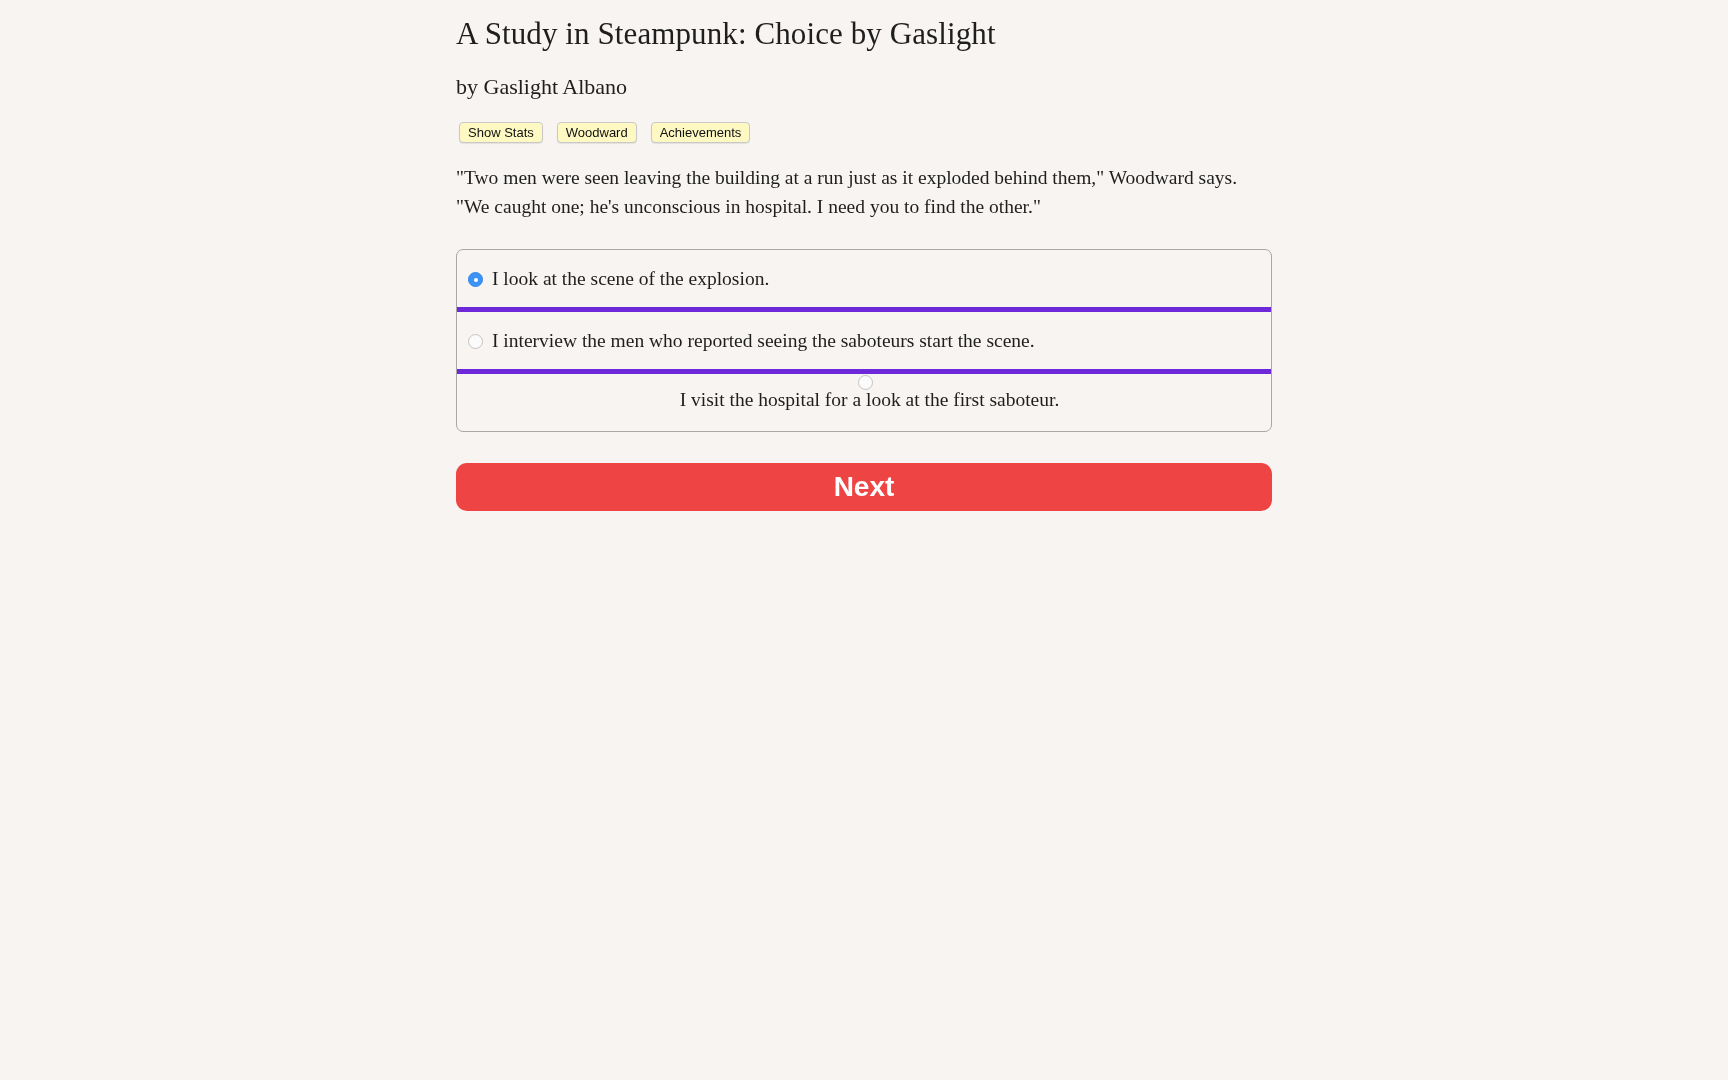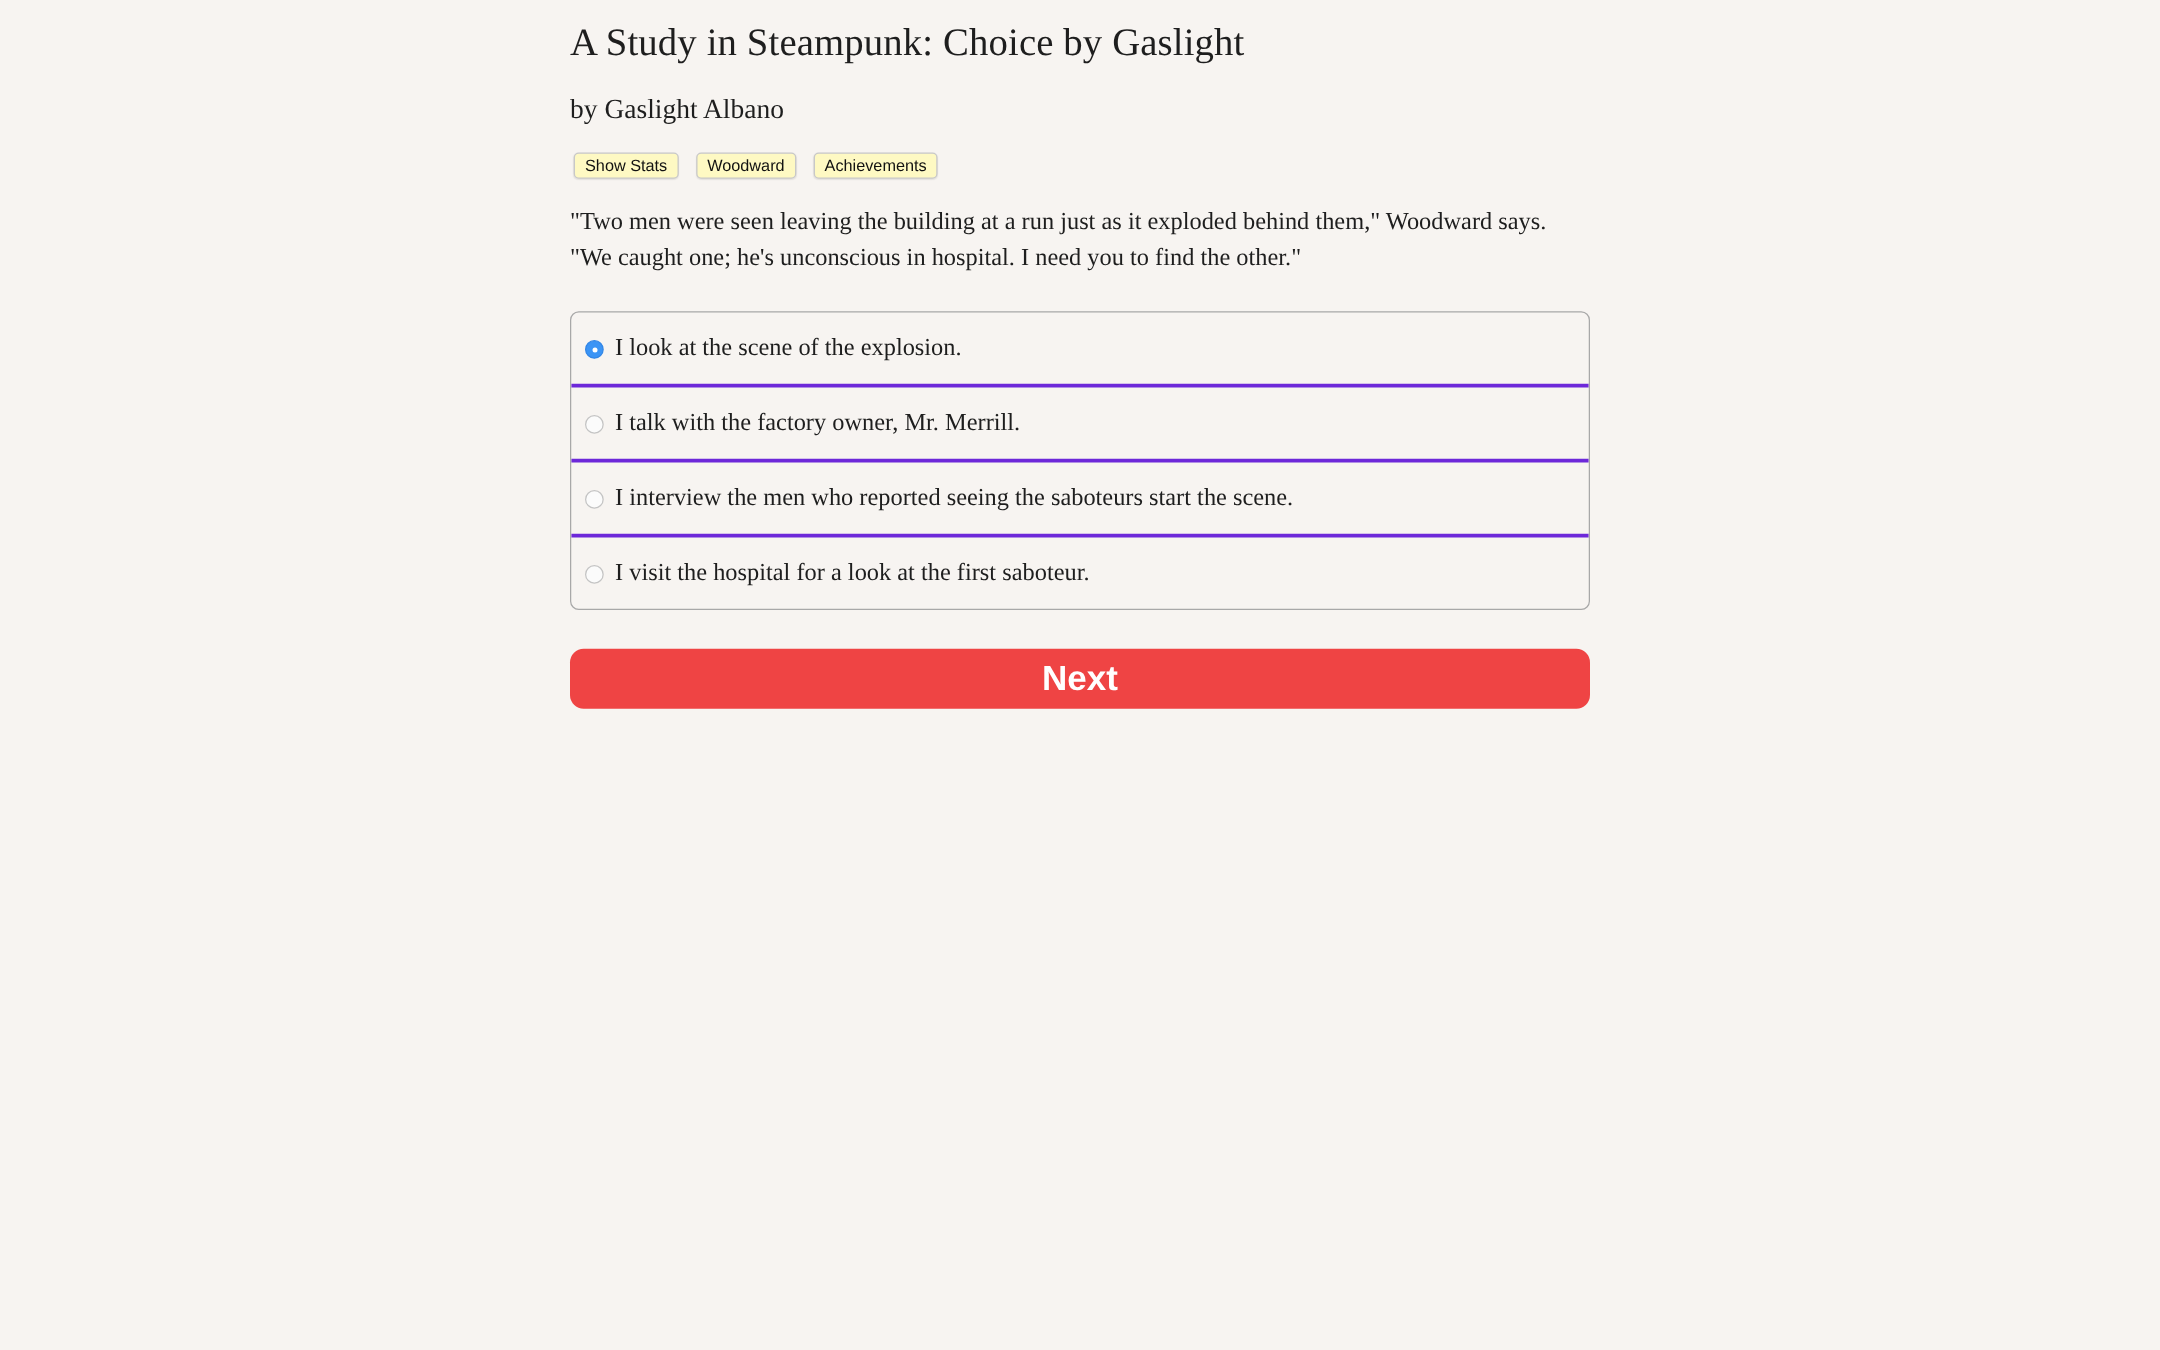--- a/index.html
+++ b/index.html
@@ -57,25 +57,25 @@
     margin-top: 0;
     border: 1px solid #a8a8a8;
     border-radius: 7px;
     overflow: hidden;
   }
   .choice {
     display: flex;
     align-items: center;
     height: 57px;
     padding-left: 11px;
-    border-bottom: 3px solid #6d28d9;
+    border-bottom: 5px solid #6d28d9;
     font-size: 19.5px;
     cursor: pointer;
   }
-  .choice:last-child { border-bottom: none; }
+  .choice:last-child { border-bottom: none; flex-direction: column; }
   .radio {
     width: 15px; height: 15px;
     border-radius: 50%;
     border: 1px solid #c4c4c4;
     background: #fbfbfb;
     box-sizing: border-box;
     margin-right: 9px;
     flex: none;
     position: relative;
     top: 1px;
@@ -124,24 +124,20 @@
     <p>"Two men were seen leaving the building at a run just as it exploded behind them," Woodward says. "We caught one; he's unconscious in hospital. I need you to find the other."</p>
   </div>
 
   <div class="choices">
     <div class="choice">
       <span class="radio checked"></span>
       <span>I look at the scene of the explosion.</span>
     </div>
     <div class="choice">
       <span class="radio"></span>
-      <span>I talk with the factory owner, Mr. Merrill.</span>
-    </div>
-    <div class="choice">
-      <span class="radio"></span>
       <span>I interview the men who reported seeing the saboteurs start the scene.</span>
     </div>
     <div class="choice">
       <span class="radio"></span>
       <span>I visit the hospital for a look at the first saboteur.</span>
     </div>
   </div>
 
   <button class="next">Next</button>
 </div>

